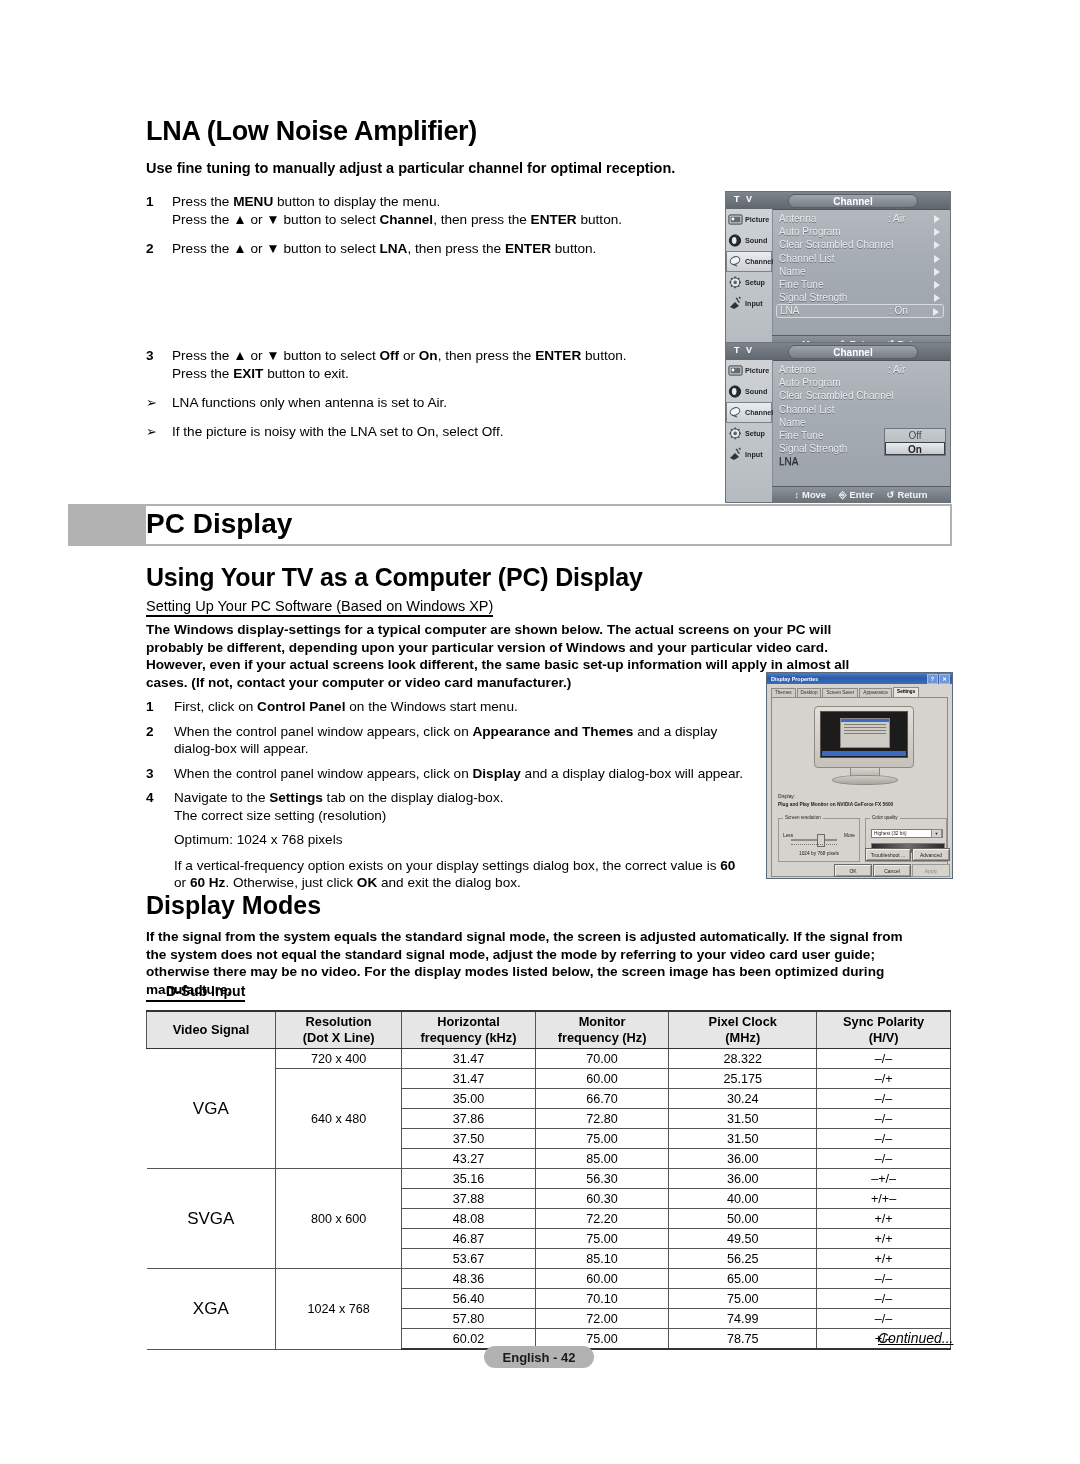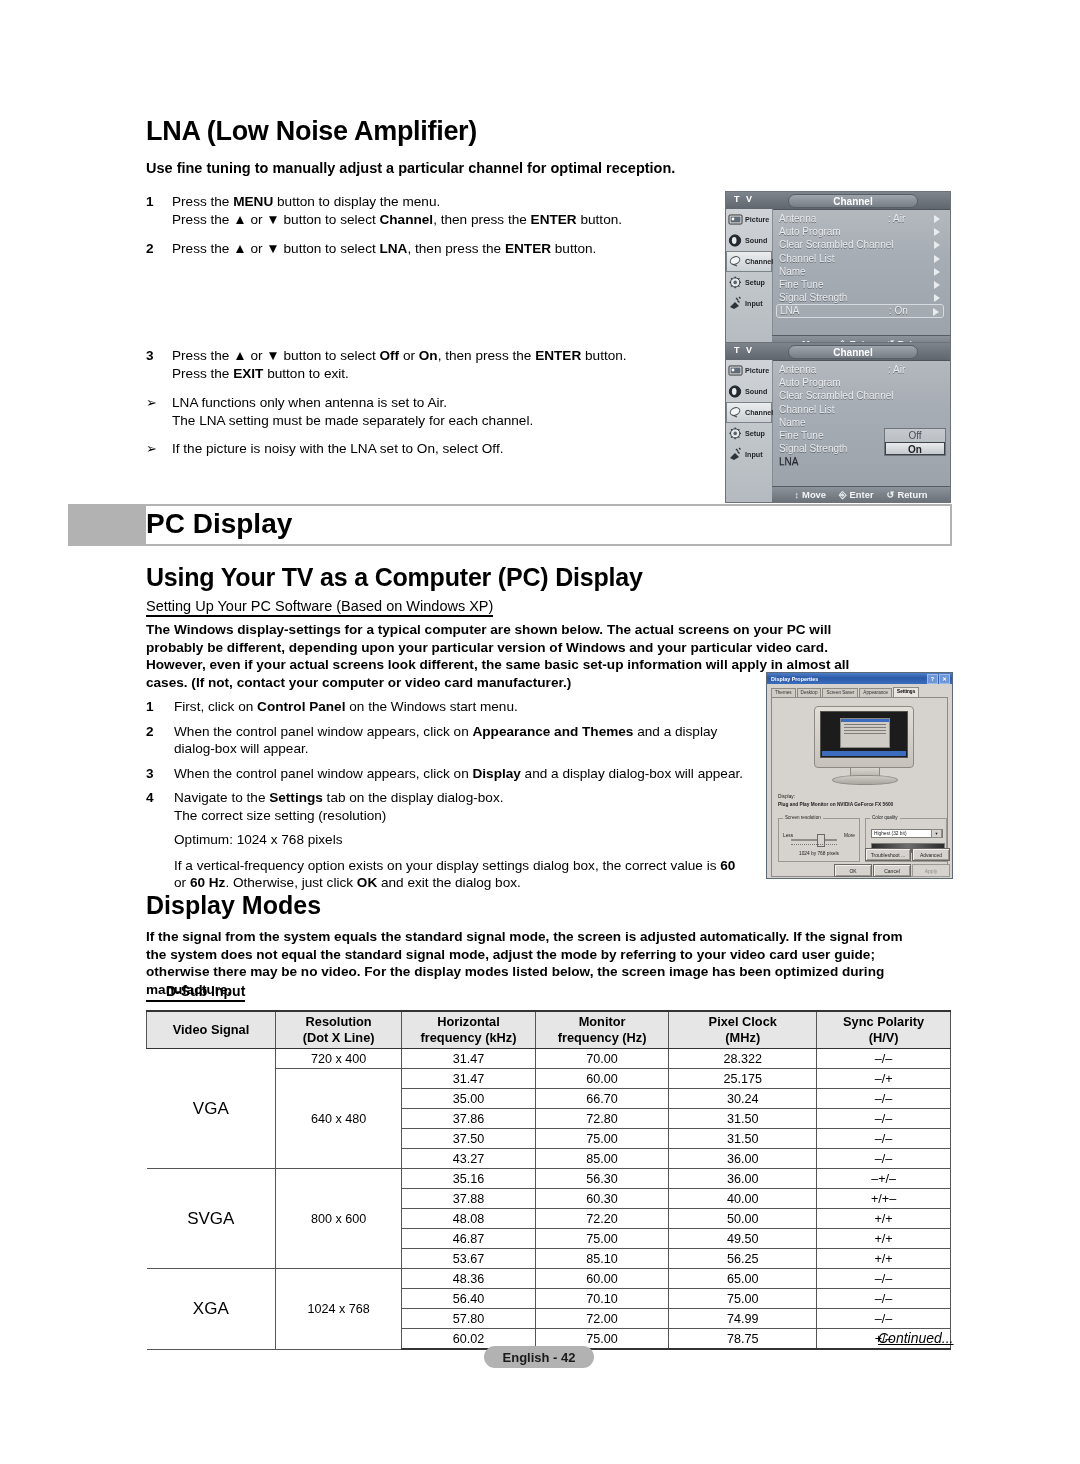--- a/index.html
+++ b/index.html
@@ -596,21 +596,20 @@
         <div><span>Press the </span><b>EXIT</b><span> button to exit.</span></div>
       </div>
     </div>
   </div>
 
   <div class="notes" style="top:394px">
     <div class="note">
       <div class="note-mark">➢</div>
       <div class="note-body">
         <div>LNA functions only when antenna is set to Air.</div>
-        <div>The LNA setting must be made separately for each channel.</div>
       </div>
     </div>
     <div class="note">
       <div class="note-mark">➢</div>
       <div class="note-body">
         <div>If the picture is noisy with the LNA set to On, select Off.</div>
       </div>
     </div>
   </div>
 

